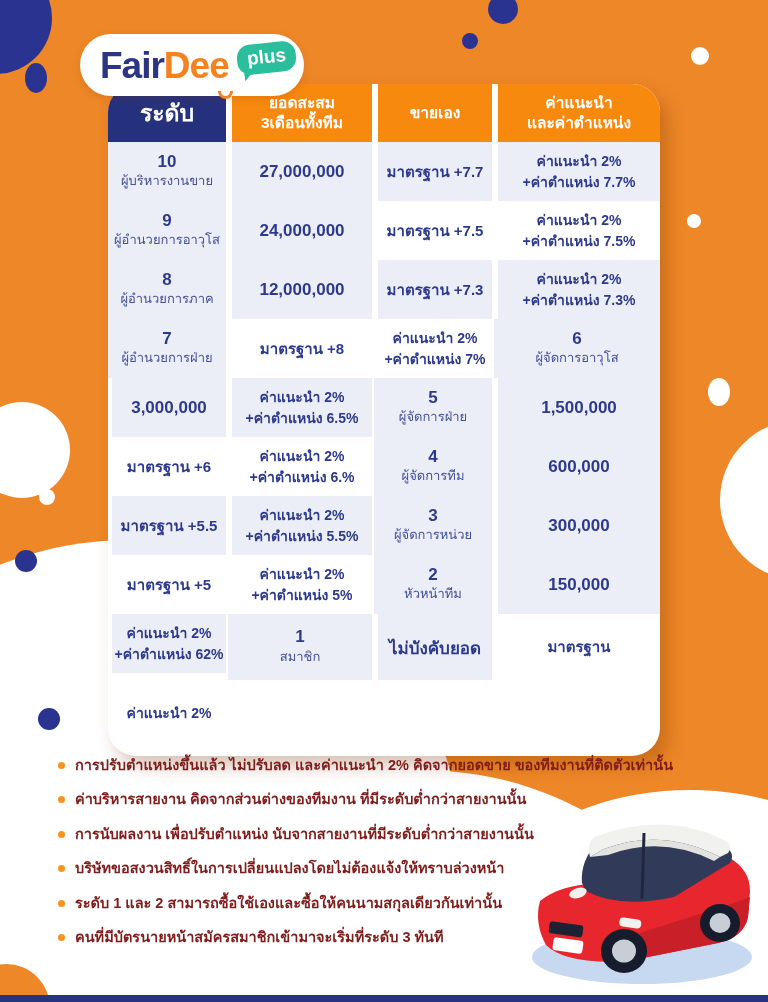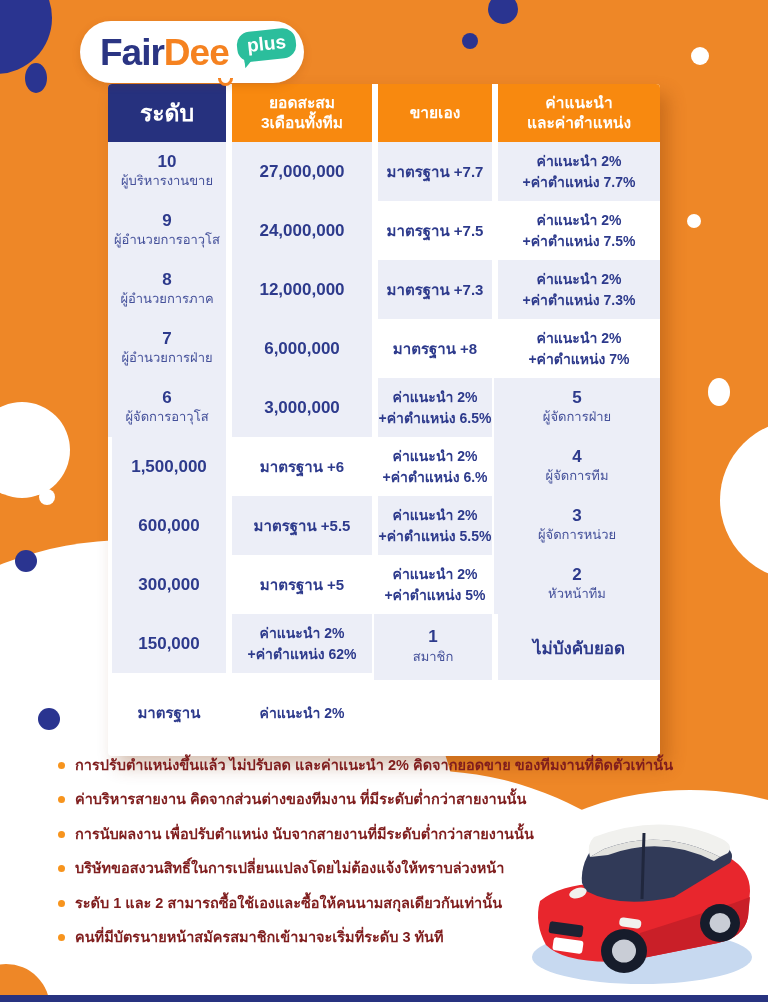--- a/index.html
+++ b/index.html
@@ -2,38 +2,38 @@
 <html><head>
 <meta charset="utf-8">
 <style>
   * { margin:0; padding:0; box-sizing:border-box; }
   body { font-family:"Liberation Sans", sans-serif; background:#555; }
   .canvas { position:relative; width:768px; height:1002px; overflow:hidden;
             background:#EE8727; margin:0 auto; }
   svg.bg { position:absolute; inset:0; }
 
   
-  .logo-pill { position:absolute; left:80px; top:21px; width:224px; height:62px;
+  .logo-pill { position:absolute; left:80px; top:34px; width:224px; height:62px;
                background:#fff; border-radius:34px; display:flex; align-items:center;
                padding-left:20px; box-shadow:0 3px 8px rgba(140,60,0,.18); z-index:5; }
   .logo-text { font-size:37px; font-weight:bold; letter-spacing:-1px; line-height:1; position:relative; }
   .logo-fair { color:#2B3583; }
   .logo-dee  { color:#F58220; }
   .logo-smile { position:absolute; left:118px; top:44px; width:15px; height:8px;
                 border:3px solid #F58220; border-top:none; border-radius:0 0 14px 14px; }
   .logo-badge { position:absolute; right:8px; top:9px; background:#2BBE9C; color:#fff;
                 font-size:19px; font-weight:bold; padding:3px 10px 5px;
                 border-radius:13px; transform:rotate(-6deg); }
   .logo-badge::after { content:""; position:absolute; left:6px; bottom:-6px;
                 border:6px solid transparent; border-top-color:#2BBE9C;
                 border-left-color:#2BBE9C; }
 
   
   .tbl { position:absolute; left:108px; top:84px; width:552px; background:#fff;
-         border-radius:4px; overflow:hidden; z-index:4;
+         border-radius:28px; overflow:hidden; z-index:4;
          display:grid; grid-template-columns:118px 144px 118px 166px;
          column-gap:2px; padding-bottom:10px;
          box-shadow:8px 10px 18px rgba(120,50,0,.30); }
   .cell { display:flex; flex-direction:column; align-items:center; justify-content:center;
           text-align:center; border-left:4px solid #fff; border-right:0; }
   .cell.first { border-left:none; }
   .hcell { height:58px; color:#fff; font-weight:bold; }
   .h-navy   { background:#26317E; font-size:23px; }
   .h-orange { background:#F8890F; font-size:15.5px; line-height:1.3; }
   .bcell { height:59px; color:#2D3A8C; background:#fff;text-align:center; }
@@ -158,23 +158,20 @@
   </div>
   <div class="cell bcell lav">
     <span class="val-comm">ค่าแนะนำ 2%</span>
     <span class="val-comm">+ค่าตำแหน่ง 7.3%</span>
   </div>
 
   <div class="cell bcell lav first">
     <span class="lvl-num">7</span>
     <span class="lvl-title">ผู้อำนวยการฝ่าย</span>
   </div>
-  <div class="cell bcell lav">
-    <span class="val-target">6,000,000</span>
-  </div>
   <div class="cell bcell">
     <span class="val-self">มาตรฐาน +8</span>
   </div>
   <div class="cell bcell">
     <span class="val-comm">ค่าแนะนำ 2%</span>
     <span class="val-comm">+ค่าตำแหน่ง 7%</span>
   </div>
 
   <div class="cell bcell lav first">
     <span class="lvl-num">6</span>

